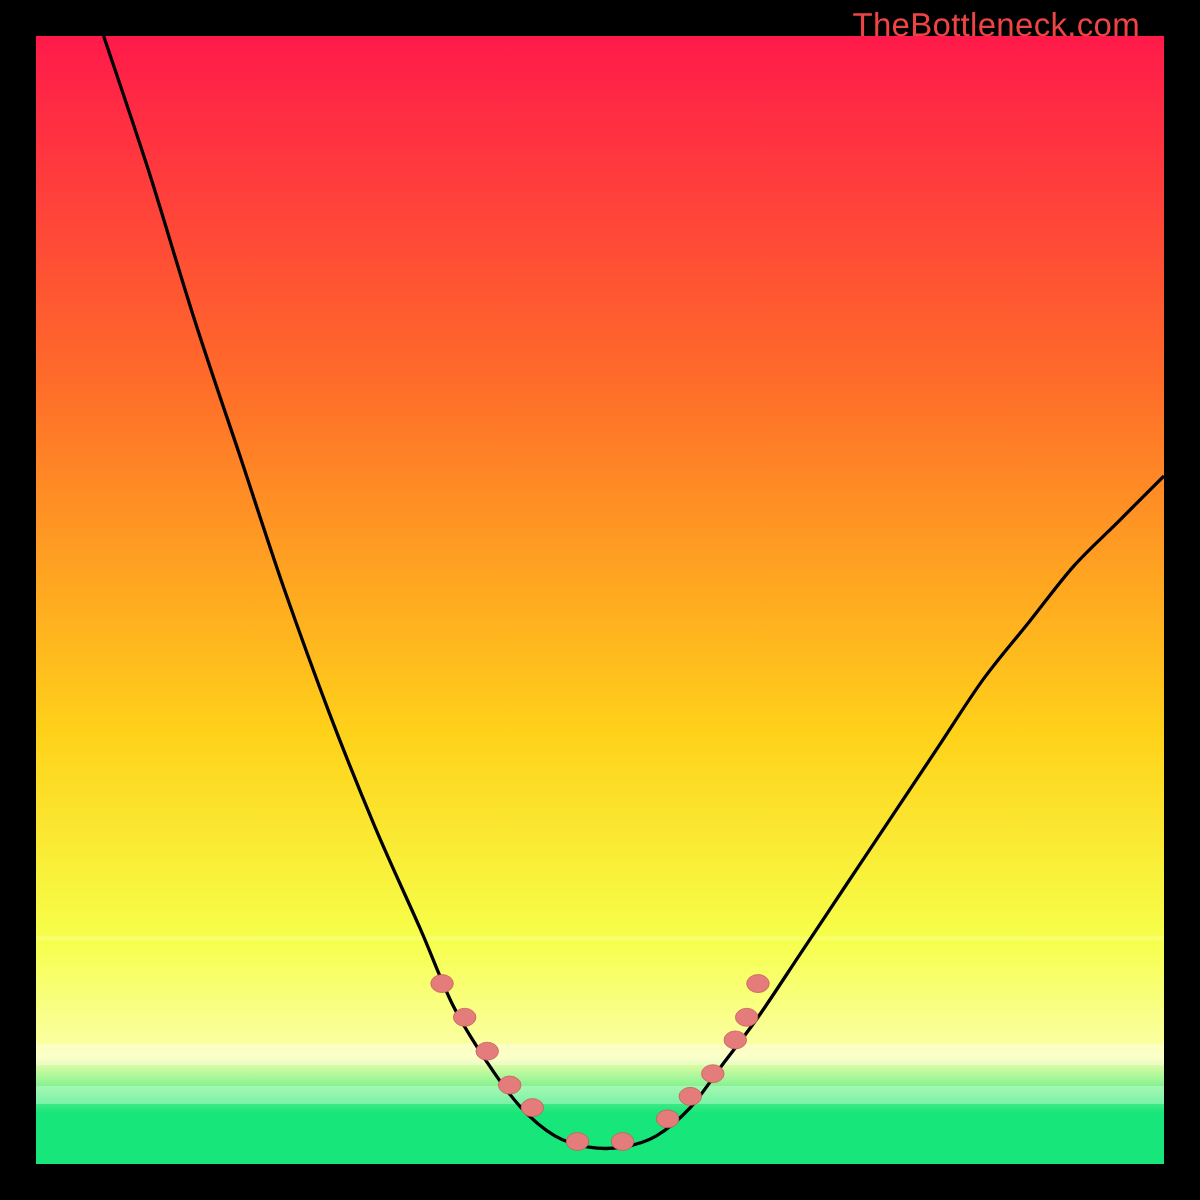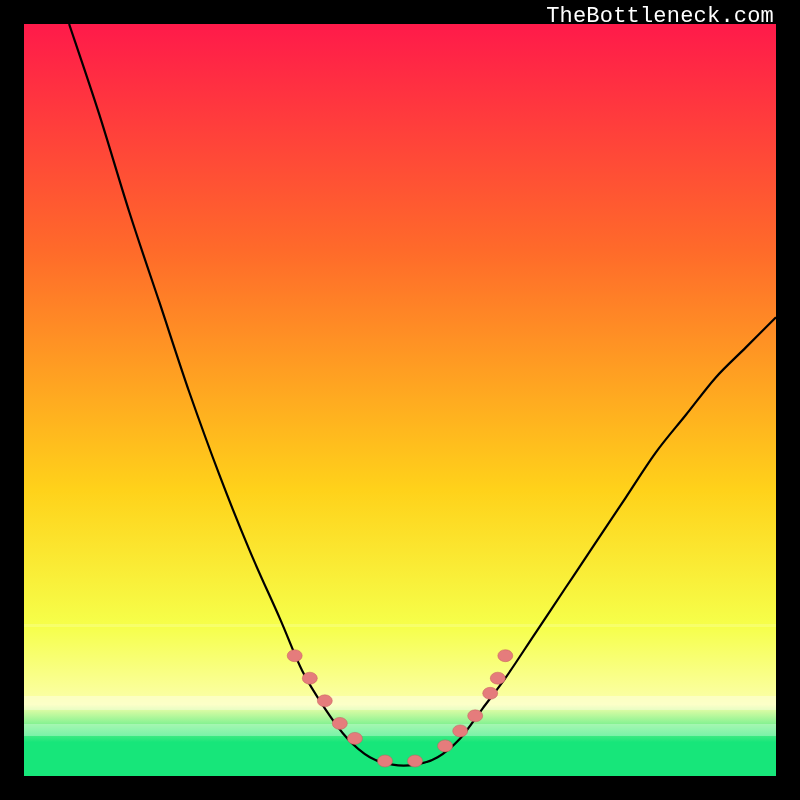--- a/index.html
+++ b/index.html
@@ -37,26 +37,25 @@
   .curve-layer {
     position: absolute;
     left: 0;
     top: 0;
     width: 100%;
     height: 100%;
   }
   .watermark {
     position: absolute;
     top: 4px;
-    right: 26px;
-    color: #ffffff;
+    right: 40px;
+    color: #ef4444;
     font-size: 22px;
     font-weight: 500;
     letter-spacing: 0.2px;
-    font-family: Liberation Mono, monospace;
   }
 </style>
 </head>
 <body>
 
 <div class="frame">
 
   <div class="plot-area">
 
     <svg class="gradient-bg" viewBox="0 0 752 752" preserveAspectRatio="none">

